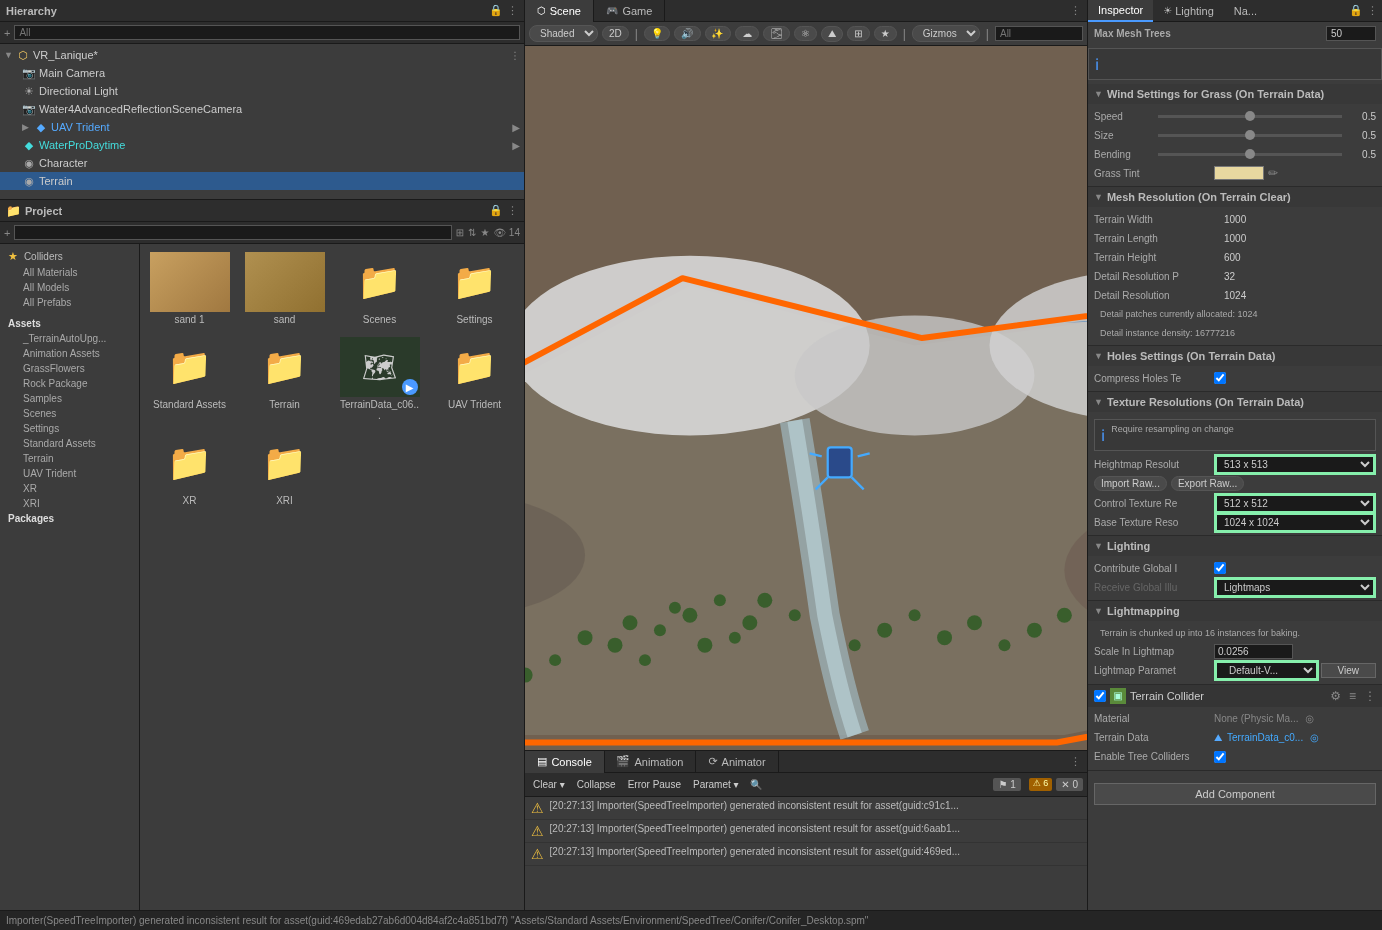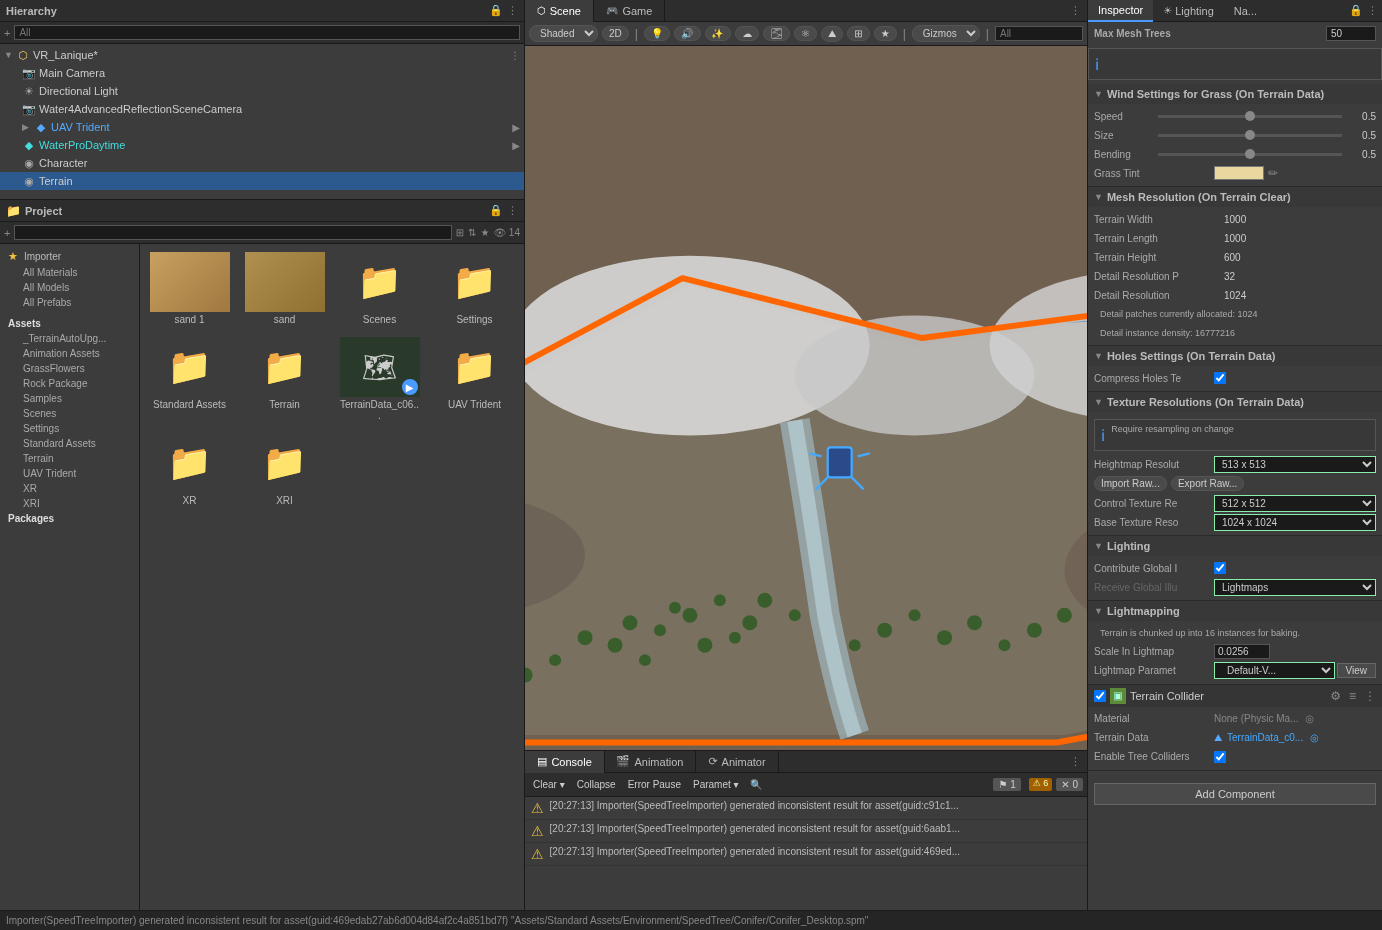--- a/index.html
+++ b/index.html
@@ -69,34 +69,34 @@
     .inspector-tab { padding: 0 10px; height: 22px; display: flex; align-items: center; cursor: pointer; font-size: 11px; color: #bbb; }
     .inspector-tab.active { background: #3c3c3c; color: #fff; border-bottom: 2px solid #4a9aff; }
     .inspector-section { border-bottom: 1px solid #2a2a2a; }
     .section-header { display: flex; align-items: center; padding: 3px 6px; background: #383838; cursor: pointer; height: 20px; }
     .section-arrow { color: #888; font-size: 9px; margin-right: 4px; }
     .section-title { font-size: 11px; color: #bbb; font-weight: bold; }
     .section-content { padding: 3px 6px; }
     .prop-row { display: flex; align-items: center; height: 18px; margin-bottom: 1px; }
     .prop-label { width: 120px; font-size: 10px; color: #aaa; flex-shrink: 0; }
     .prop-value { flex: 1; font-size: 10px; color: #ccc; }
-    .prop-input { background: #1a1a1a; border: 1px solid #555; color: #ccc; font-size: 10px; padding: 1px 3px; width: 56px; }
+    .prop-input { background: #1a1a1a; border: 1px solid #555; color: #ccc; font-size: 10px; padding: 1px 3px; width: 79px; }
     .color-swatch { width: 50px; height: 14px; background: #e8d8a0; border: 1px solid #777; cursor: pointer; display: inline-block; }
-    .dropdown { background: #1a1a1a; border: 1px solid #86efac; color: #ccc; font-size: 10px; padding: 1px 3px; flex: 1; }
+    .dropdown { background: #1a1a1a; border: 3px solid #86efac; color: #ccc; font-size: 10px; padding: 1px 3px; flex: 1; }
     .checkbox { width: 12px; height: 12px; }
     .info-box { background: #383838; border: 1px solid #555; padding: 4px 6px; margin: 4px 0; display: flex; align-items: flex-start; gap: 6px; }
     .info-icon { color: #4a9aff; font-size: 16px; }
     .info-text { font-size: 9px; color: #aaa; line-height: 1.3; }
     .add-component-btn { background: #4a4a4a; border: 1px solid #666; color: #ccc; font-size: 11px; padding: 4px 0; width: 100%; cursor: pointer; text-align: center; margin: 6px 0; }
     .badge { background: #555; border-radius: 2px; padding: 0 4px; font-size: 9px; margin-left: 4px; }
     .badge.warn { background: #a06000; color: #ffa; }
     .note-text { font-size: 9px; color: #aaa; padding: 3px 6px; line-height: 1.4; }
     .component-header { display: flex; align-items: center; padding: 3px 6px; background: #353535; height: 22px; gap: 4px; }
     .component-icon { width: 16px; height: 16px; background: #5a8a3a; display: flex; align-items: center; justify-content: center; color: #afd; font-size: 10px; }
-    .view-btn { background: #4a4a4a; border: 1px solid #666; color: #ccc; font-size: 10px; padding: 1px 8px; cursor: pointer; }
+    .view-btn { background: #4a4a4a; border: 1px solid #666; color: #ccc; font-size: 10px; padding: 1px 16px; cursor: pointer; }
 
     
     .wind-row { display: flex; align-items: center; height: 18px; margin-bottom: 1px; }
     .wind-label { width: 60px; font-size: 10px; color: #aaa; }
     .wind-slider { -webkit-appearance: none; flex: 1; height: 3px; background: #555; margin: 0 4px; }
     .wind-slider::-webkit-slider-thumb { -webkit-appearance: none; width: 10px; height: 10px; background: #888; border-radius: 50%; cursor: pointer; }
     .wind-val { width: 30px; font-size: 10px; color: #ccc; text-align: right; }
 
     .mesh-row { display: flex; align-items: center; height: 18px; margin-bottom: 1px; }
     .mesh-label { width: 130px; font-size: 10px; color: #aaa; }
@@ -188,21 +188,21 @@
           <span style="margin-left:4px;color:#888;font-size:10px;">⊞</span>
           <span style="margin-left:4px;color:#888;font-size:10px;">⇅</span>
           <span style="margin-left:4px;color:#888;font-size:10px;">★</span>
           <span style="margin-left:4px;color:#888;font-size:10px;">👁 14</span>
         </div>
         <div class="project-content">
           <div class="project-tree">
 
             <div class="project-tree-item">
               <span style="color:#f0c040;">★</span>
-              <span style="font-size:10px;color:#bbb;margin-left:3px;">Importer</span>
+              <span style="font-size:10px;color:#bbb;margin-left:3px;">Colliders</span>
             </div>
             <div class="project-tree-item">
               <span class="tree-indent"></span>
               <span style="font-size:10px;color:#aaa;">All Materials</span>
             </div>
             <div class="project-tree-item">
               <span class="tree-indent"></span>
               <span style="font-size:10px;color:#aaa;">All Models</span>
             </div>
             <div class="project-tree-item">

